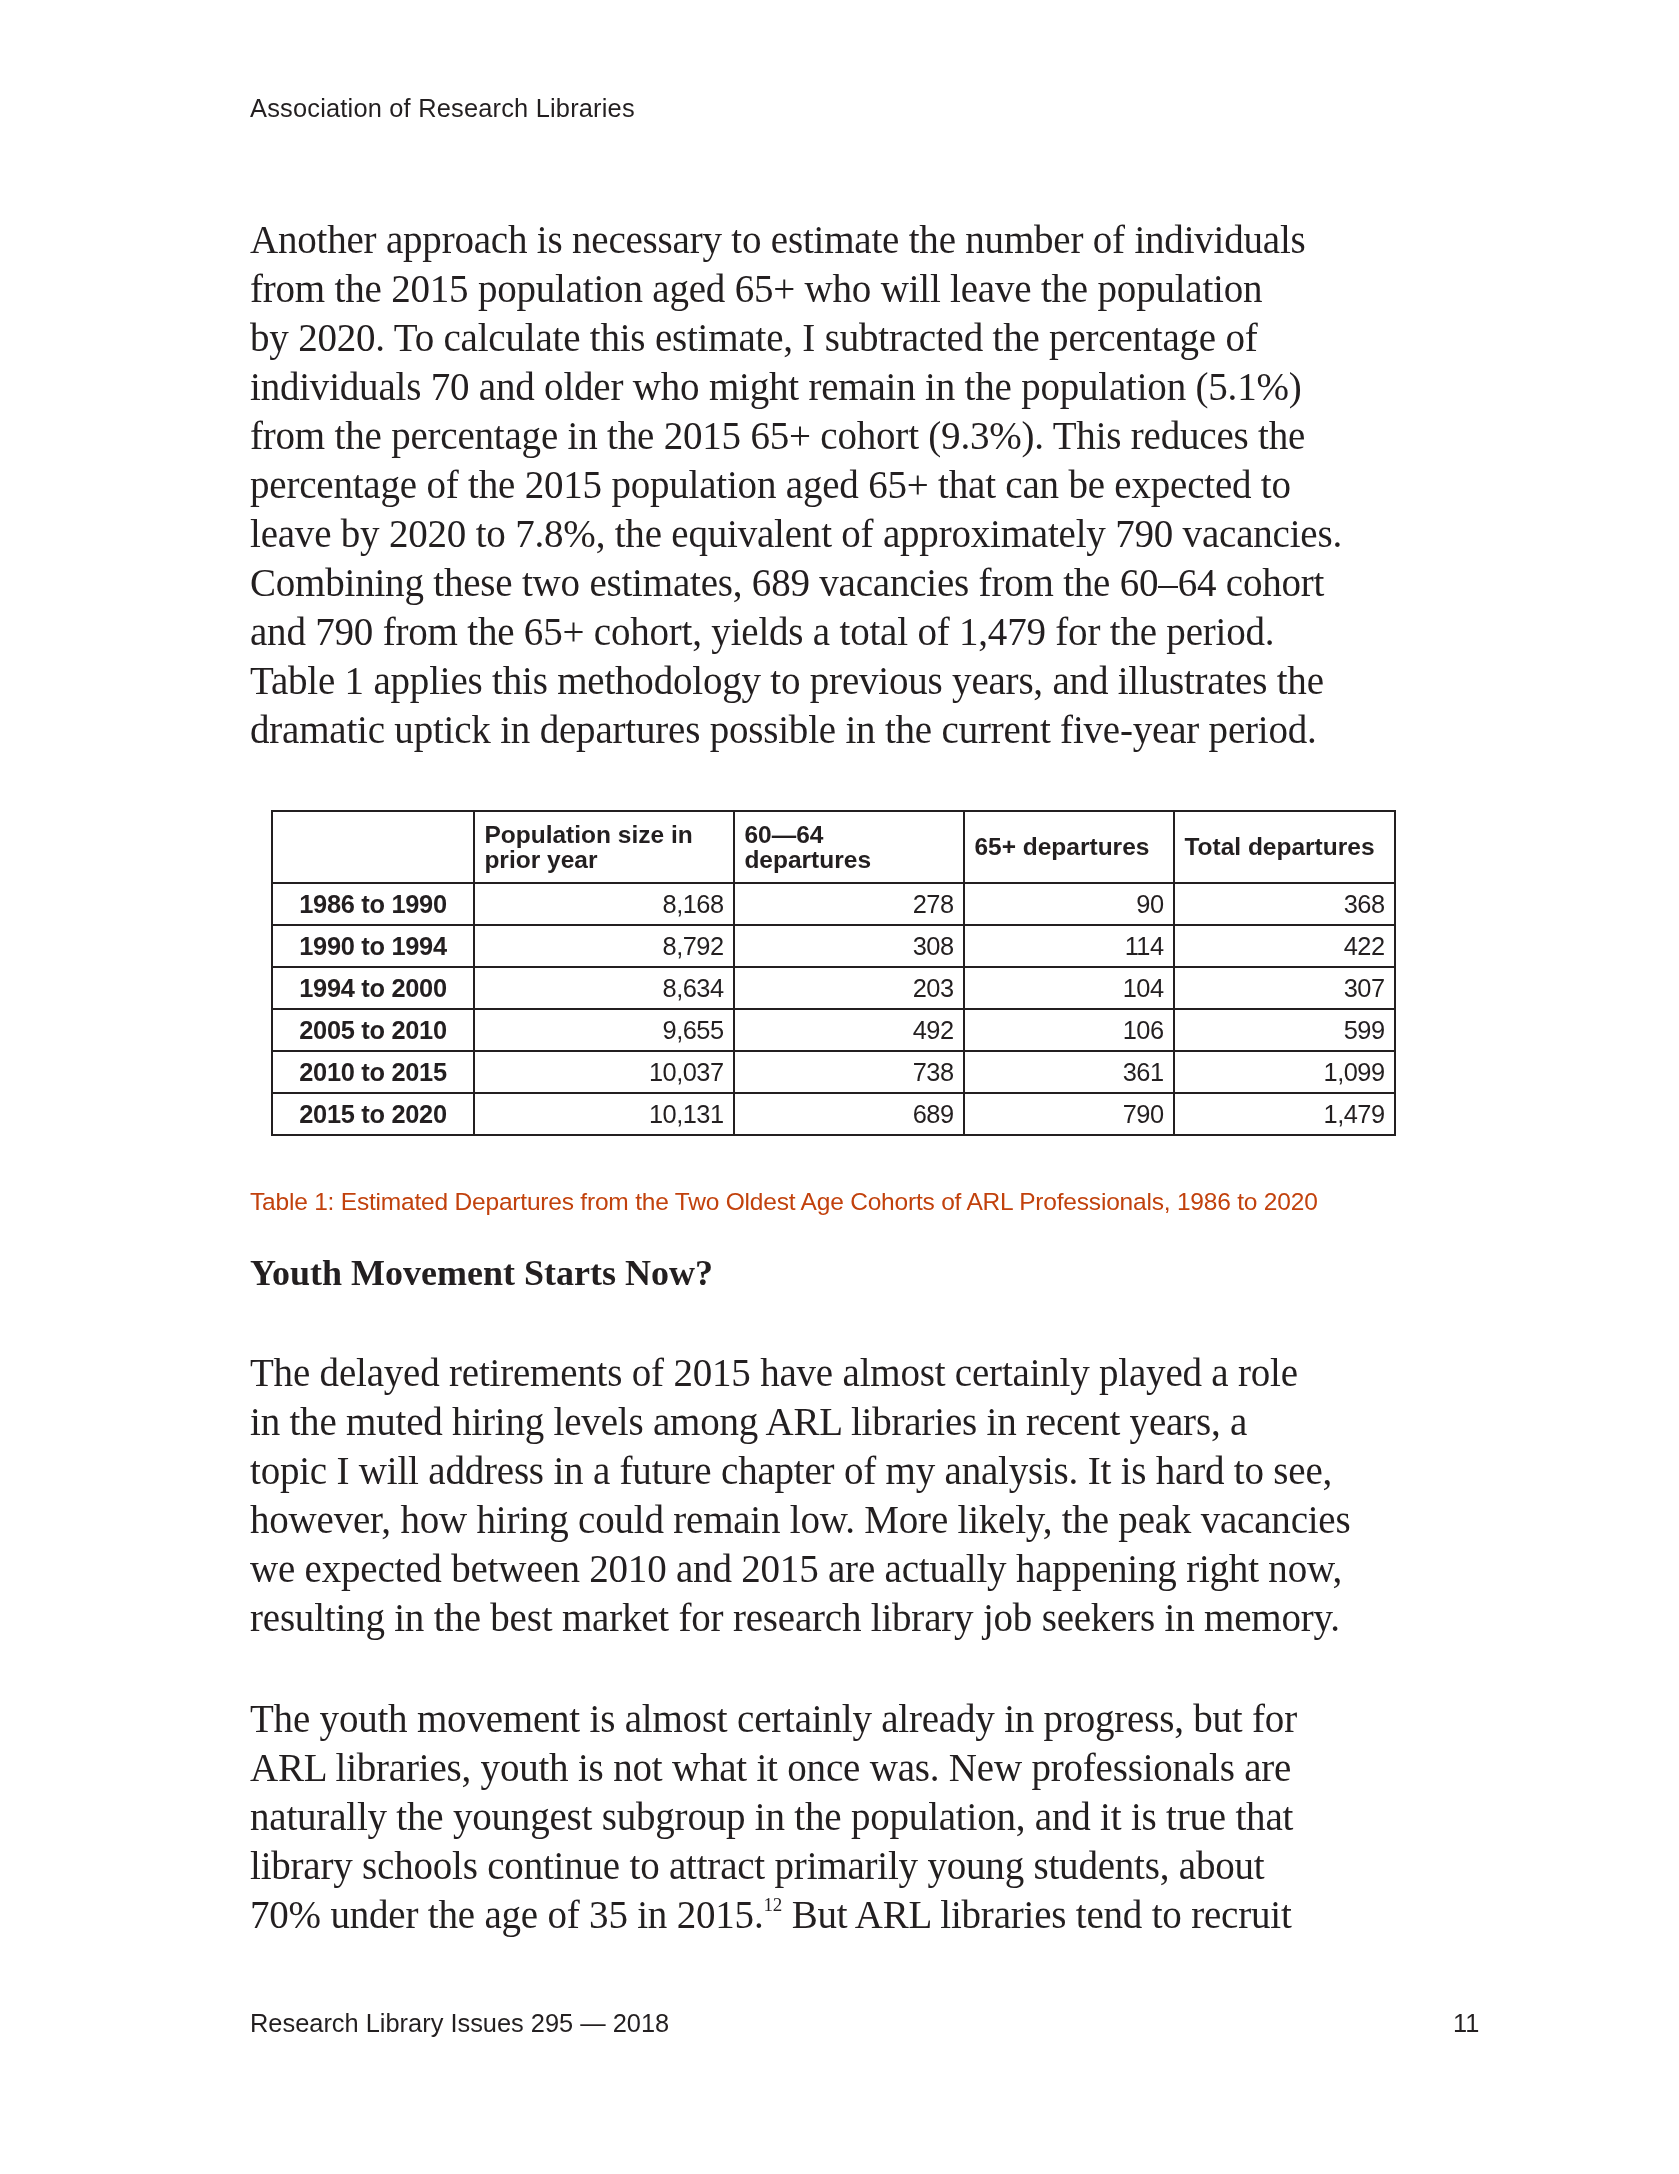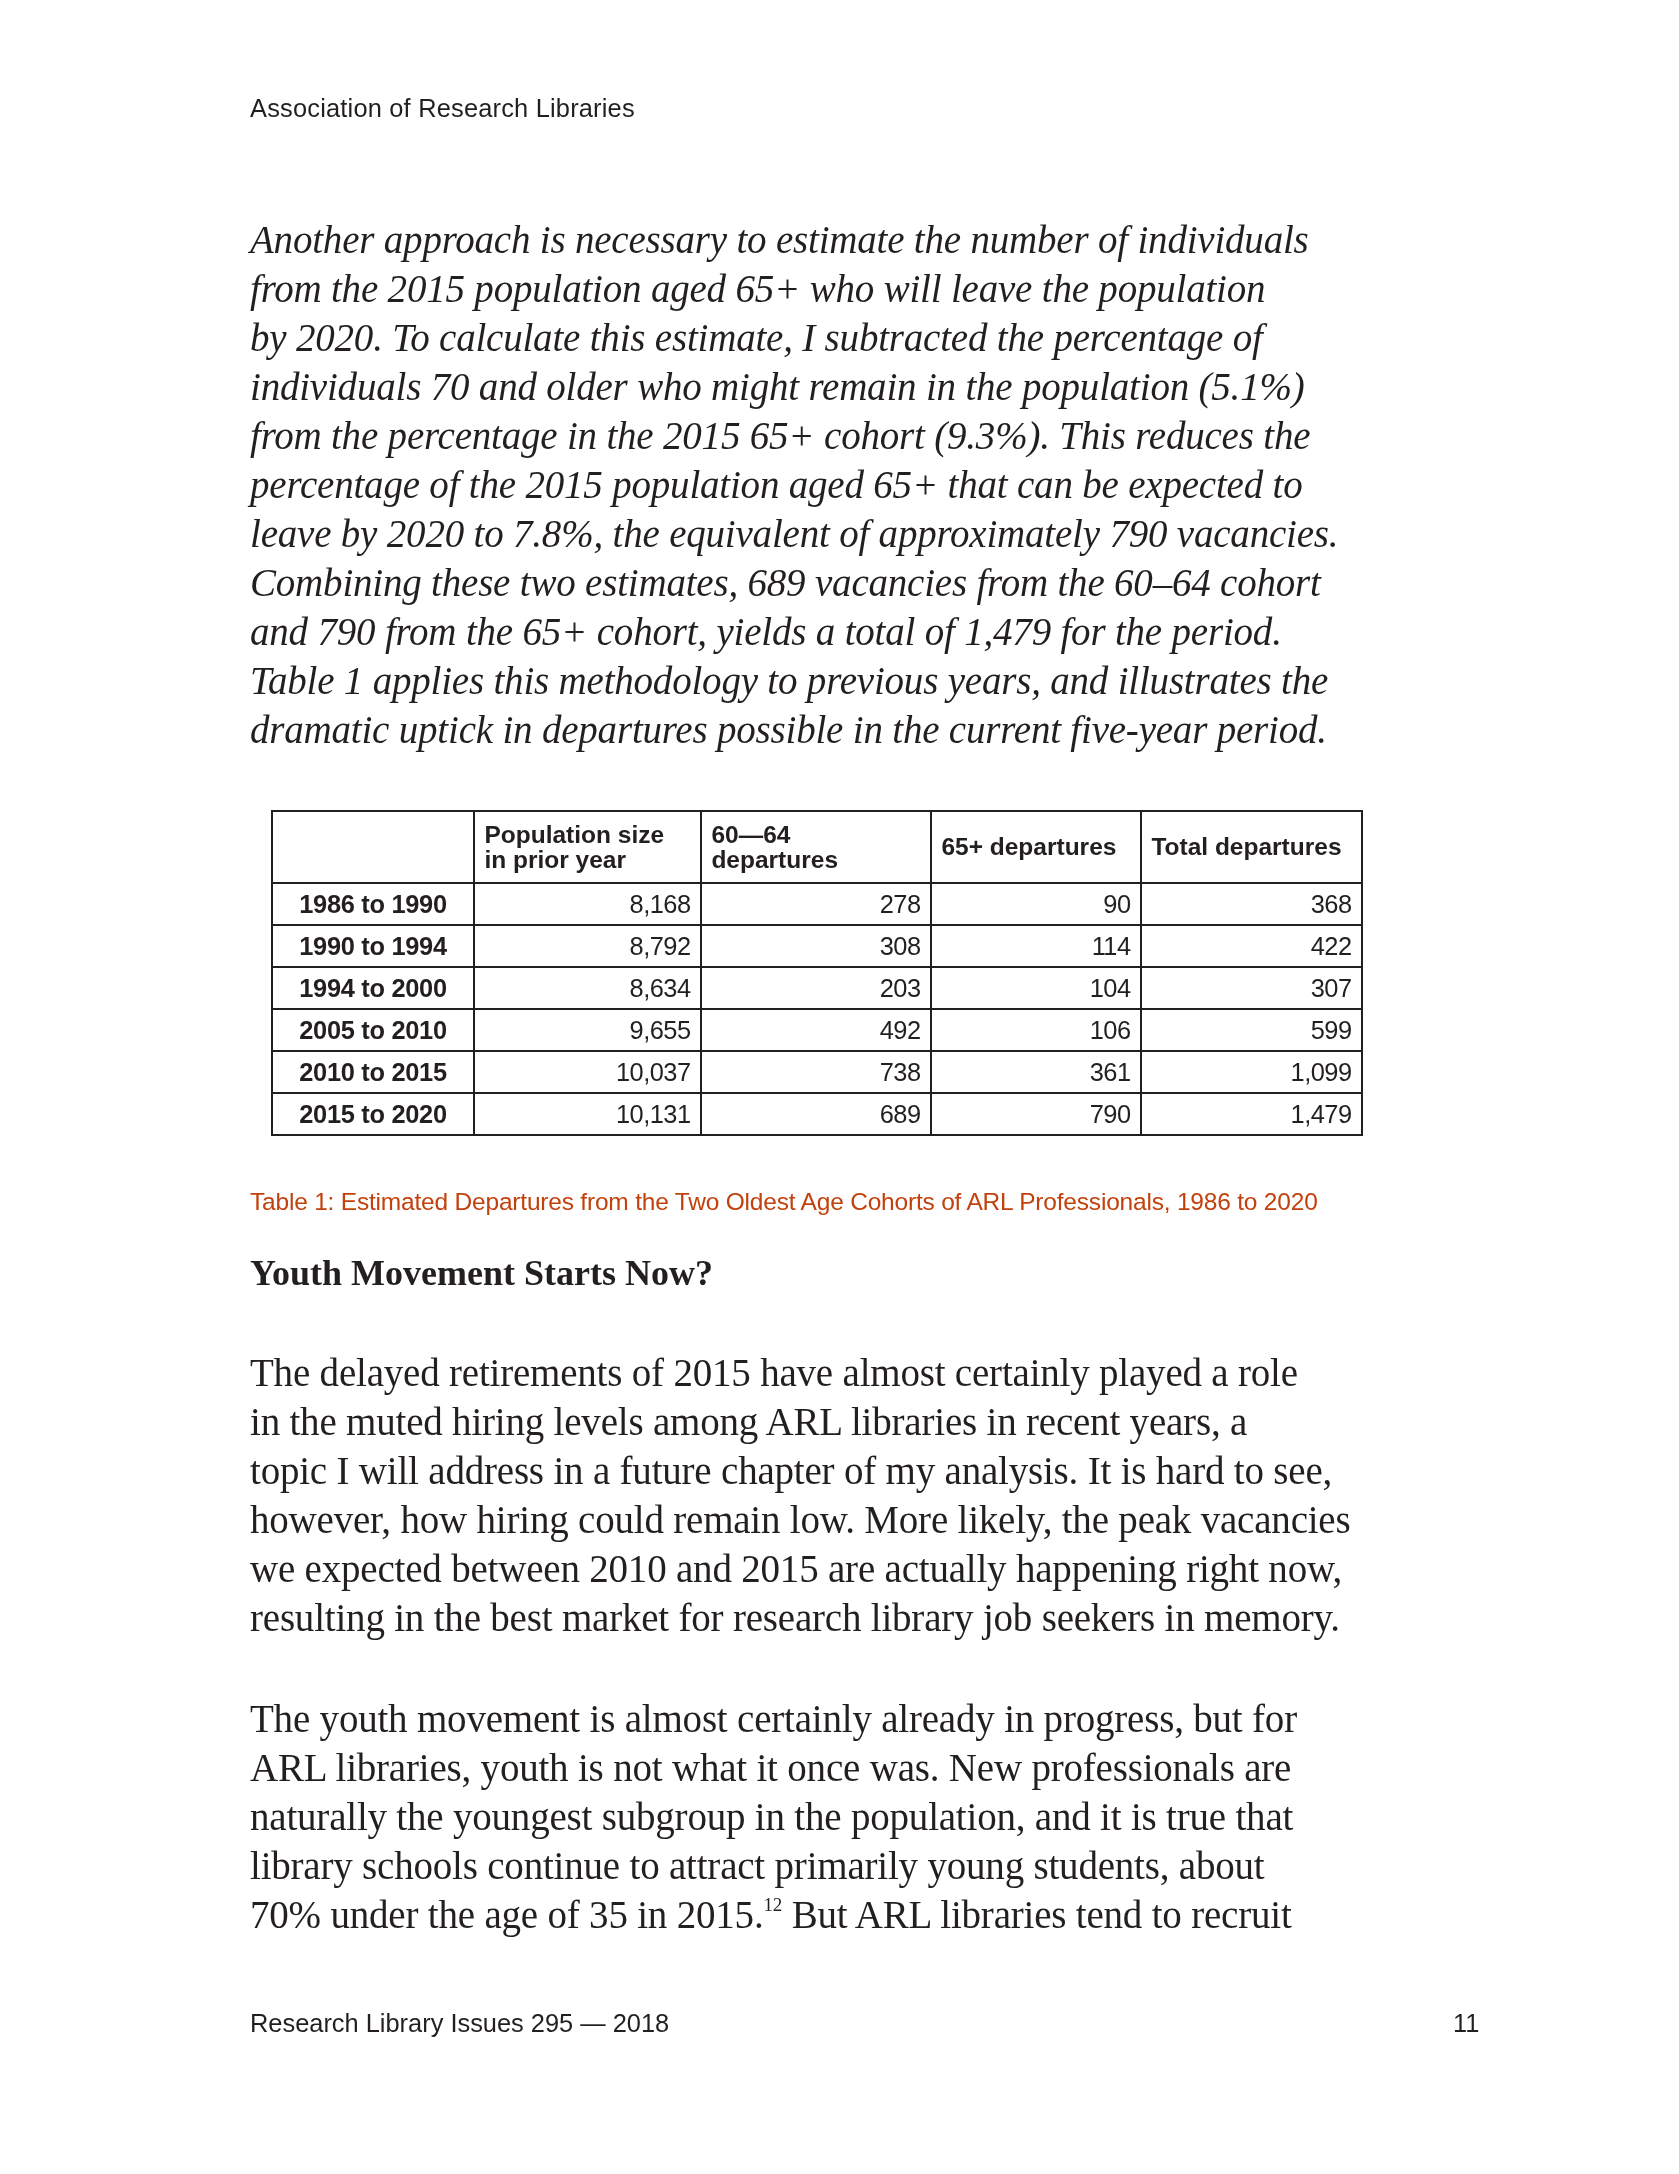--- a/index.html
+++ b/index.html
@@ -12,21 +12,21 @@
     font-family: "Liberation Sans", "DejaVu Sans", sans-serif;
     font-size: 25.4px; letter-spacing: 0.2px; color: #231f20;
   }
   .body-text {
     position: absolute; left: 250px; width: 1224px;
     font-family: "Liberation Serif", "DejaVu Serif", serif;
     font-size: 39px; line-height: 49px; color: #231f20;
     letter-spacing: -0.2px;
   }
   .body-text .line { display: block; white-space: nowrap; }
-  #p1 { top: 215px; font-style: italic; }
+  #p1 { top: 215px; }
   #p2 { top: 1348px; }
   #p3 { top: 1694px; }
   sup.fn { font-size: 19px; vertical-align: 17px; line-height: 0; }
 
   .data-table {
     position: absolute; left: 271px; top: 810px;
     border-collapse: collapse;
     font-family: "Liberation Sans", "DejaVu Sans", sans-serif;
     color: #231f20;
   }
@@ -36,21 +36,21 @@
     box-sizing: border-box;
   }
   .data-table th {
     height: 72px; font-size: 24.5px; font-weight: bold; text-align: left;
     line-height: 25.4px; vertical-align: middle;
   }
   .data-table td {
     height: 42px; font-size: 25.4px; text-align: right; letter-spacing: -0.5px;
   }
   .data-table td.rowlabel { text-align: center; font-weight: bold; letter-spacing: -0.3px; }
-  .c0 { width: 202px; } .c1 { width: 227px; } .c2 { width: 230px; }
+  .c0 { width: 202px; } .c1 { width: 260px; } .c2 { width: 230px; }
   .c3 { width: 210px; border-radius: 18px; } .c4 { width: 221px; }
 
   .caption {
     position: absolute; left: 250px; top: 1188px;
     font-family: "Liberation Sans", "DejaVu Sans", sans-serif;
     font-size: 24.5px; color: #c2410c; letter-spacing: -0.2px;
   }
   .section-heading {
     position: absolute; left: 250px; top: 1252px; margin: 0;
     font-family: "Liberation Serif", "DejaVu Serif", serif;

